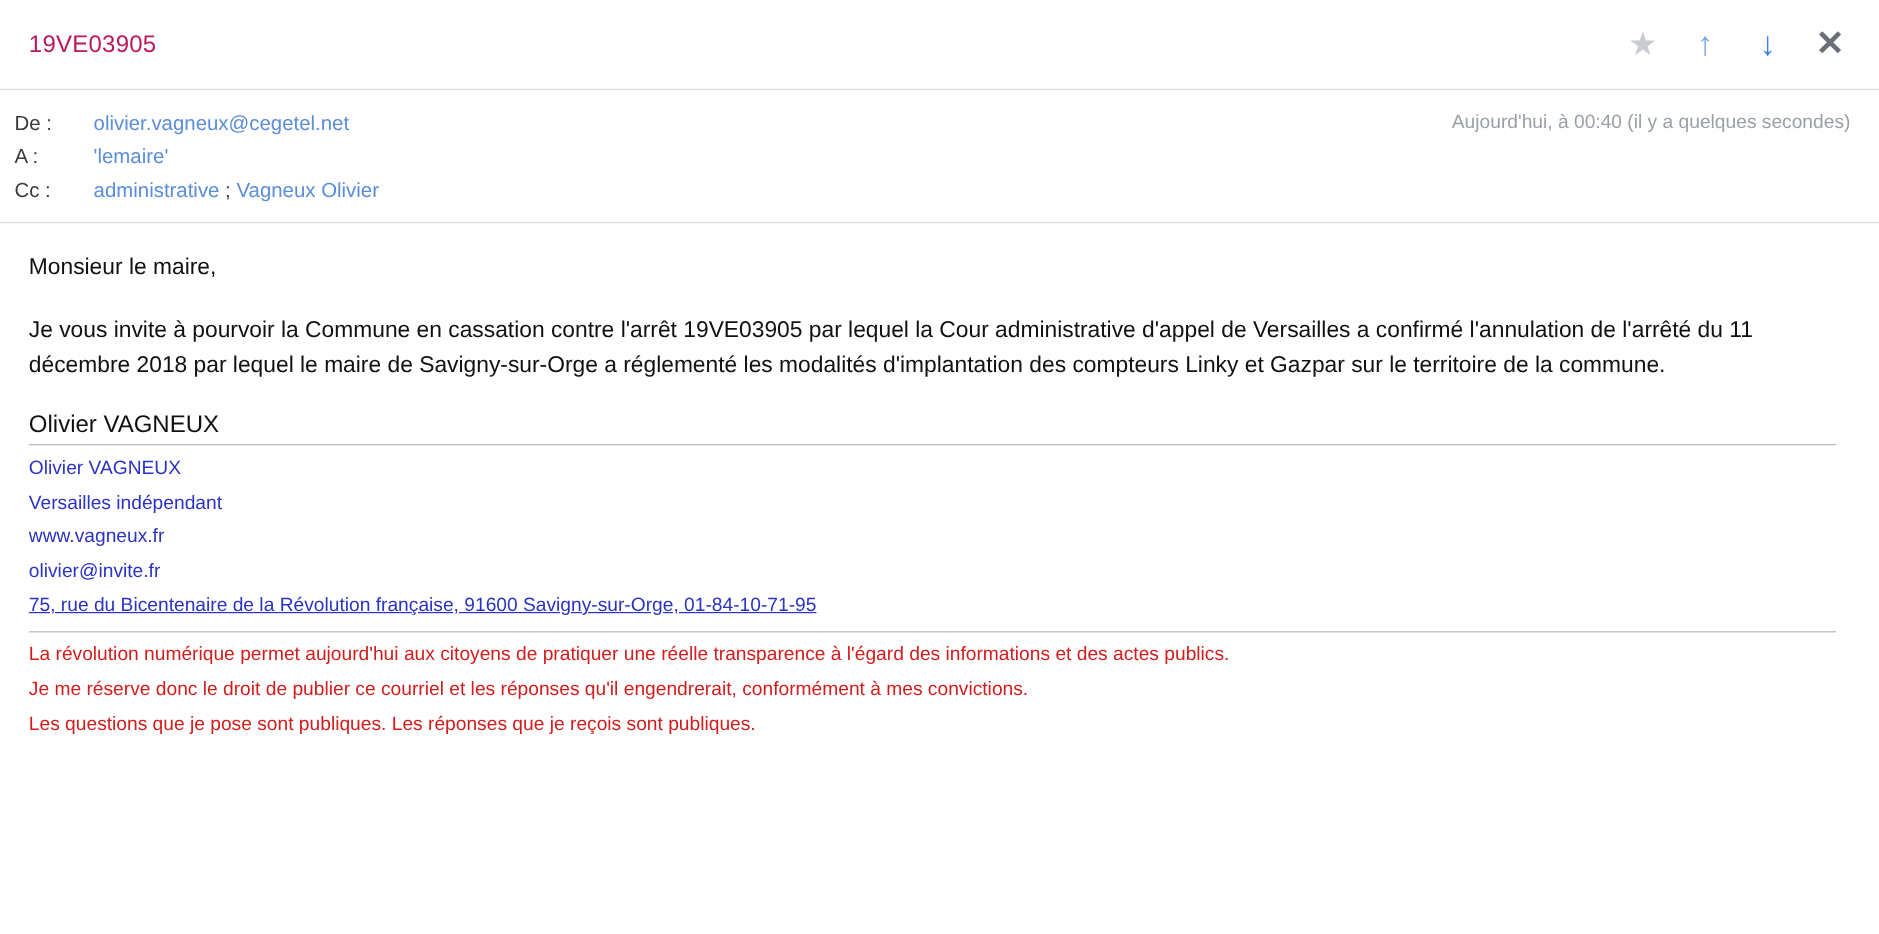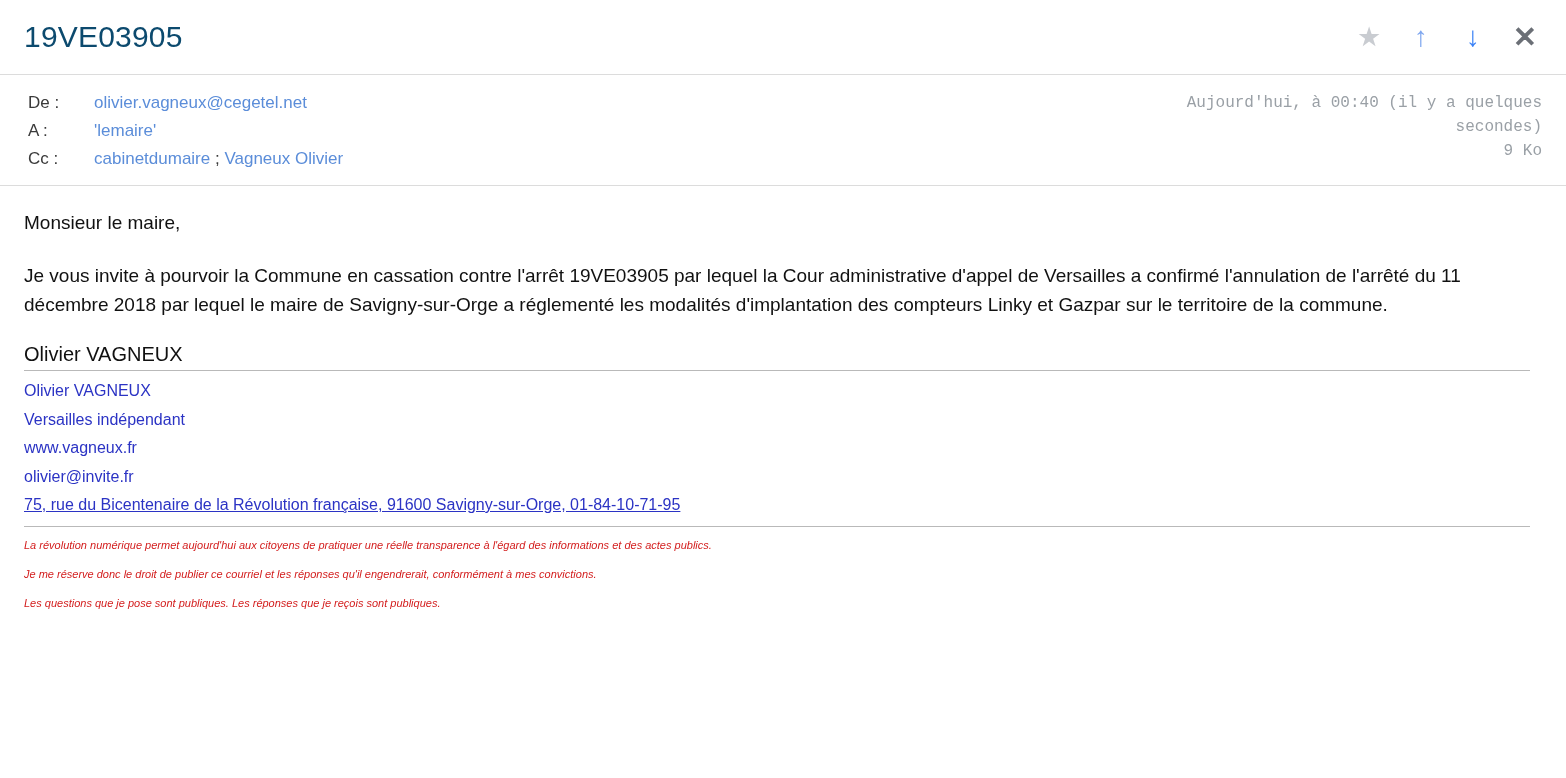--- a/index.html
+++ b/index.html
@@ -17,23 +17,23 @@
 
   
   .mail-header {
     position: relative;
     height: 74px;
     border-bottom: 1px solid #dcdcdc;
     display: flex;
     align-items: center;
   }
   .mail-subject {
-    font-size: 30px;
+    font-size: 20px;
     font-weight: 400;
-    color: #0c4a6e;
+    color: #be185d;
     margin-left: 24px;
     letter-spacing: 0.2px;
   }
   .header-actions {
     margin-left: auto;
     display: flex;
     align-items: center;
     gap: 18px;
     margin-right: 24px;
   }
@@ -63,21 +63,21 @@
   .close-icon {
     color: #6b6f76;
     font-size: 29px;
     line-height: 1;
     font-weight: 600;
   }
 
   
   .addr-block {
     position: relative;
-    padding: 14px 24px 12px 28px;
+    padding: 14px 24px 12px 12px;
     border-bottom: 1px solid #dcdcdc;
     min-height: 96px;
     box-sizing: border-box;
   }
   .addr-row {
     display: flex;
     align-items: baseline;
     font-size: 17px;
     line-height: 28px;
   }
@@ -97,21 +97,20 @@
   }
   .meta {
     position: absolute;
     right: 24px;
     top: 16px;
     text-align: right;
     color: #9aa0a6;
     font-size: 16px;
     line-height: 24px;
     max-width: 420px;
-    font-family: Liberation Mono, monospace;
   }
   .meta .size {
     display: block;
   }
 
   
   .mail-body {
     padding: 22px 36px 0 24px;
   }
   .para {
@@ -140,24 +139,23 @@
   }
   .sig-line.underlined {
     text-decoration: underline;
   }
   .sig-rule2 {
     border: 0;
     border-top: 1px solid #b9b9b9;
     margin: 6px 0 4px 0;
   }
   .disclaimer {
-    font-size: 11px;
+    font-size: 16px;
     line-height: 29px;
     color: #d31d1d;
-    font-style: italic;
   }
 </style>
 </head>
 <body>
 
 <div class="mail-header">
   <div class="mail-subject">19VE03905</div>
   <div class="header-actions">
     <span class="icon-btn">
       <span class="star-icon">★</span>
@@ -186,27 +184,26 @@
   <div class="addr-row">
     <span class="addr-label">A :</span>
     <span class="addr-value">
       <span class="addr-link">'lemaire'</span>
     </span>
   </div>
 
   <div class="addr-row">
     <span class="addr-label">Cc :</span>
     <span class="addr-value">
-      <span class="addr-link">cabinetdumaire</span><span class="sep"> ; </span><span class="addr-link">Vagneux Olivier</span>
+      <span class="addr-link">administrative</span><span class="sep"> ; </span><span class="addr-link">Vagneux Olivier</span>
     </span>
   </div>
 
   <div class="meta">
     <span>Aujourd'hui, à 00:40 (il y a quelques secondes)</span>
-    <span class="size">9 Ko</span>
   </div>
 </div>
 
 <div class="mail-body">
 
   <p class="para">Monsieur le maire,</p>
   <p class="para">Je vous invite à pourvoir la Commune en cassation contre l'arrêt 19VE03905 par lequel la Cour administrative d'appel de Versailles a confirmé l'annulation de l'arrêté du 11 décembre 2018 par lequel le maire de Savigny-sur-Orge a réglementé les modalités d'implantation des compteurs Linky et Gazpar sur le territoire de la commune.</p>
 
   <div class="signature-name">Olivier VAGNEUX</div>
 

